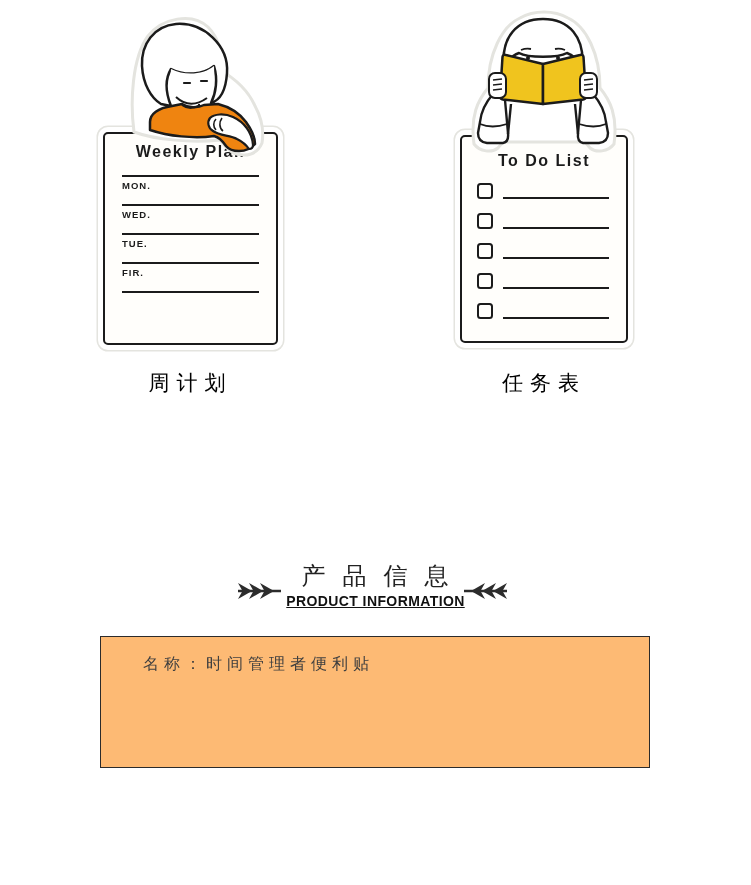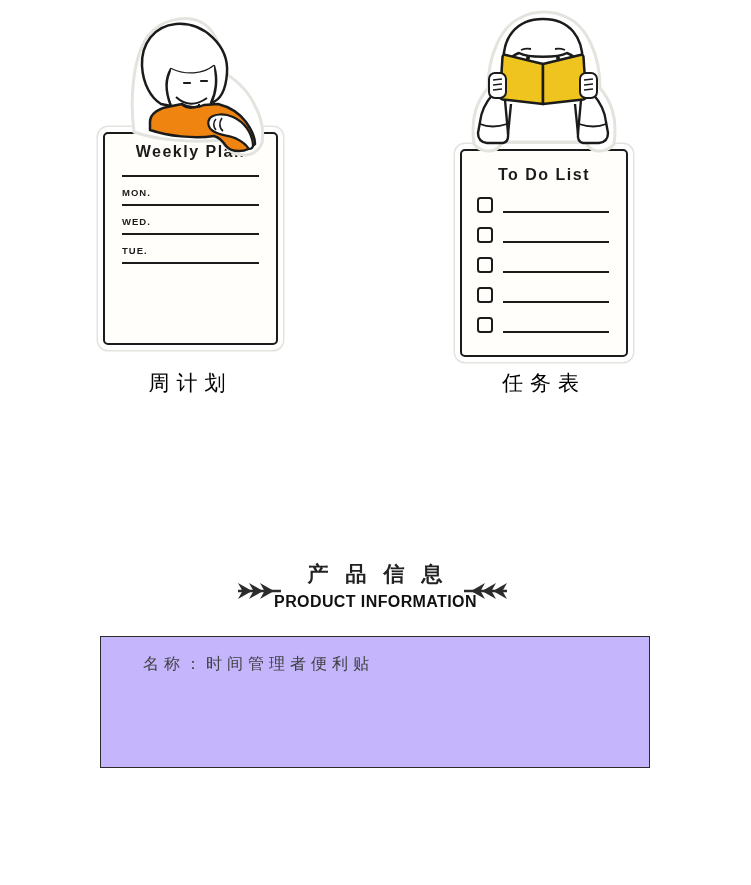--- a/index.html
+++ b/index.html
@@ -10,32 +10,32 @@
     font-family:"Liberation Sans", sans-serif;
   }
   
   .note {
     position:absolute; background:#fffefb;
     border:2.5px solid var(--ink); border-radius:5px;
     box-shadow:0 0 0 5px #ffffff, 0 0 0 6.5px var(--diecut);
     z-index:1;
   }
   .note-weekly { left:103px; top:132px; width:175px; height:213px; }
-  .note-todo   { left:460px; top:149px; width:168px; height:208px; }
+  .note-todo   { left:460px; top:135px; width:168px; height:208px; }
   .note-title {
     position:absolute; left:0; right:0; text-align:center;
     font-weight:bold; font-size:16px; letter-spacing:1.5px; color:var(--ink);
   }
   .note-weekly .note-title { top:9px; }
   .note-todo   .note-title { top:15px; }
   .weekly-rows { position:absolute; top:41px; left:17px; right:17px; }
   .day-row { border-top:2px solid var(--ink); height:29px; }
   .day-row.tail { height:0; }
   .day-label {
-    display:block; margin-top:10px; font-size:9.5px; font-weight:bold;
+    display:block; margin-top:3px; font-size:9.5px; font-weight:bold;
     letter-spacing:1px; color:var(--ink);
   }
   .todo-rows { position:absolute; top:46px; left:15px; right:17px; }
   .todo-row { display:flex; align-items:flex-end; height:16px; margin-bottom:14px; }
   .todo-checkbox {
     width:16px; height:16px; border:2px solid var(--ink);
     border-radius:3.5px; background:#fffefb;
   }
   .todo-line { flex:1; border-bottom:2px solid var(--ink); margin-left:10px; }
   
@@ -48,34 +48,34 @@
   .caption {
     position:absolute; top:369px; text-align:center;
     font-family:"Liberation Serif", serif;
     font-size:21px; letter-spacing:7px; color:#000000;
   }
   .caption-weekly { left:103px; width:175px; }
   .caption-todo   { left:460px; width:168px; }
   
   .sec-title-cn {
     position:absolute; left:0; right:1px; top:560px; text-align:center;
-    font-size:21px; font-weight:bold; color:#222;
+    font-size:24px; font-weight:normal; color:#222;
     letter-spacing:17px; text-indent:17px;
   }
   .sec-title-en {
     position:absolute; left:0; right:0; top:593px; text-align:center;
-    font-size:16px; font-weight:bold; color:#111; letter-spacing:0.4px;
+    font-size:14px; font-weight:bold; color:#111; letter-spacing:0.4px;text-decoration:underline;
   }
   .deco { position:absolute; top:582px; width:44px; height:18px; }
   .deco-left  { left:237px; }
   .deco-right { left:464px; transform:scaleX(-1); }
   
   .info-box {
     position:absolute; left:100px; top:636px; width:550px; height:132px;
-    border:1.5px solid #2b2b2b; background:#c4b5fd;
+    border:1.5px solid #2b2b2b; background:#fdba74;
   }
   .info-col { position:absolute; top:17px; }
   .info-col-left  { left:42px; }
   .info-col-right { left:357px; }
   .info-row { height:22px; margin-bottom:17px; white-space:nowrap; }
   .info-label, .info-value {
     font-size:16px; color:#3f3f3f; letter-spacing:5px; font-weight:normal;
   }
   svg { display:block; overflow:visible; }
 </style>
@@ -89,20 +89,23 @@
     <div class="weekly-rows" id="weekly-rows">
         <div class="day-row">
           <span class="day-label">MON.</span>
         </div>
         <div class="day-row">
           <span class="day-label">WED.</span>
         </div>
         <div class="day-row">
           <span class="day-label">TUE.</span>
         </div>
+        <div class="day-row">
+          <span class="day-label">FIR.</span>
+        </div>
         <div class="day-row tail"></div>
       </div>
   </div>
 
   <svg class="figure fig-weekly" viewBox="0 0 144 138">
 
     <path d="M8,114 C4,84 6,40 22,18 C36,0 66,-6 82,9
       C92,19 98,36 94,52 C108,60 122,72 129,88 C135,99 138,113 136,125
       Q131,137 118,137 Q107,137 101,130 L94,122 C66,125 30,122 8,114 Z" fill="#ffffff" stroke="var(--diecut)" stroke-width="3"></path>
 

